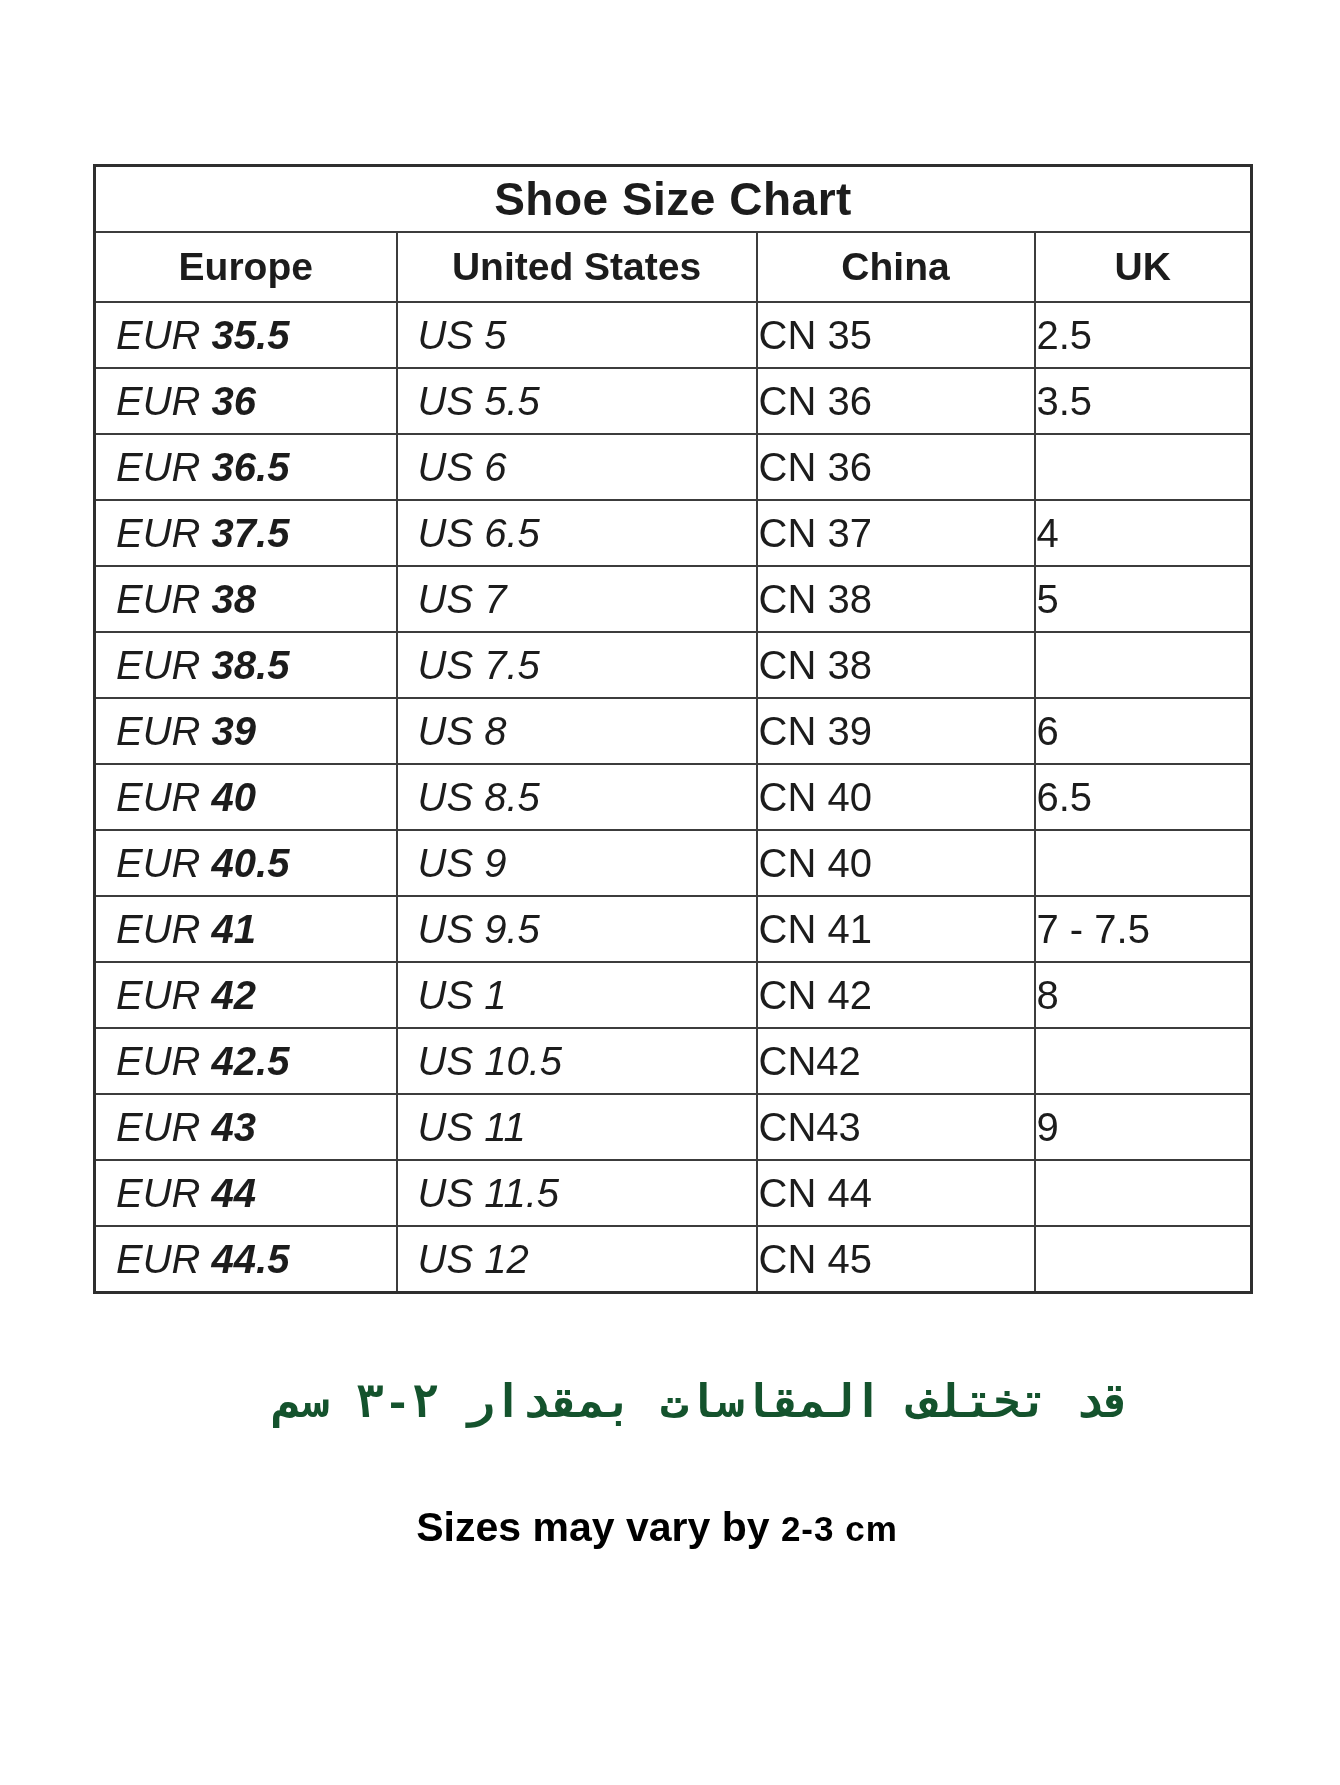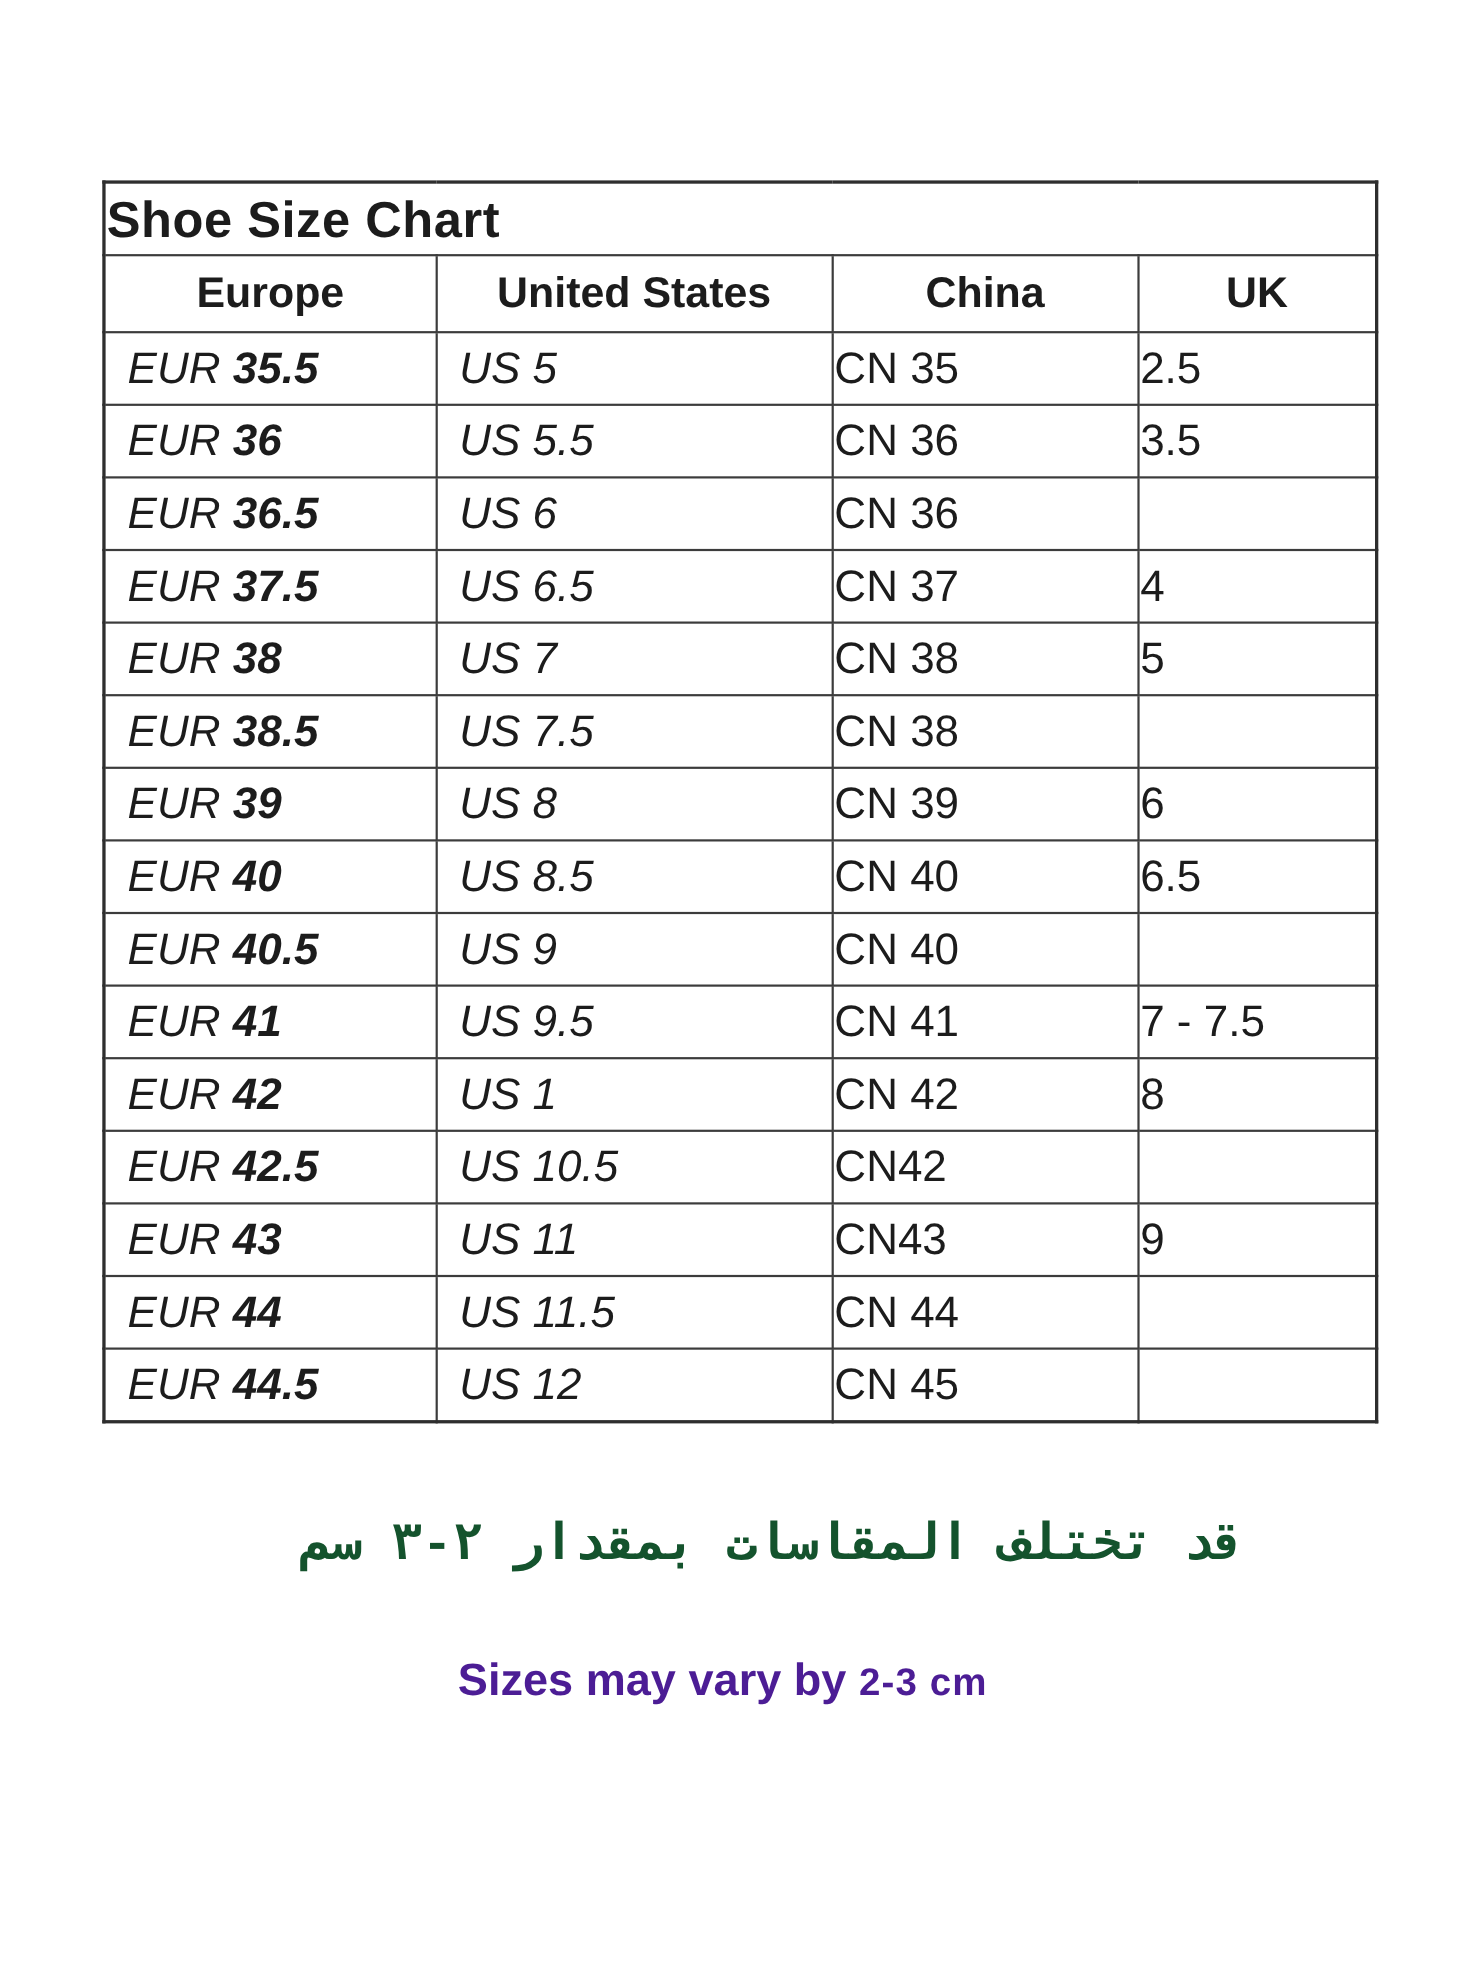--- a/index.html
+++ b/index.html
@@ -24,21 +24,21 @@
     overflow:hidden;
     white-space:nowrap;
   }
   .col-eur { width:302px; }
   .col-us  { width:360px; }
   .col-cn  { width:278px; }
   .col-uk  { width:217px; }
 
   .title-cell {
     height:62px;
-    text-align:left;
+    text-align:center;
     font-weight:bold;
     font-size:46px;
     letter-spacing:0.5px;
   }
   .head-cell {
     height:66px;
     text-align:center;
     font-weight:bold;
     font-size:39px;
     margin-top:12px;
@@ -71,21 +71,21 @@
     color:#14532d;
   }
   .note-en {
     position:absolute;
     top:1504px;
     left:657px;
     transform:translateX(-50%);
     white-space:nowrap;
     font-weight:bold;
     font-size:41px;
-    color:#4c1d95;
+    color:#000000;
   }
   .note-en .measure {
     font-size:35px;
     letter-spacing:1px;
   }
 </style>
 </head>
 <body>
 
 <div class="page">

